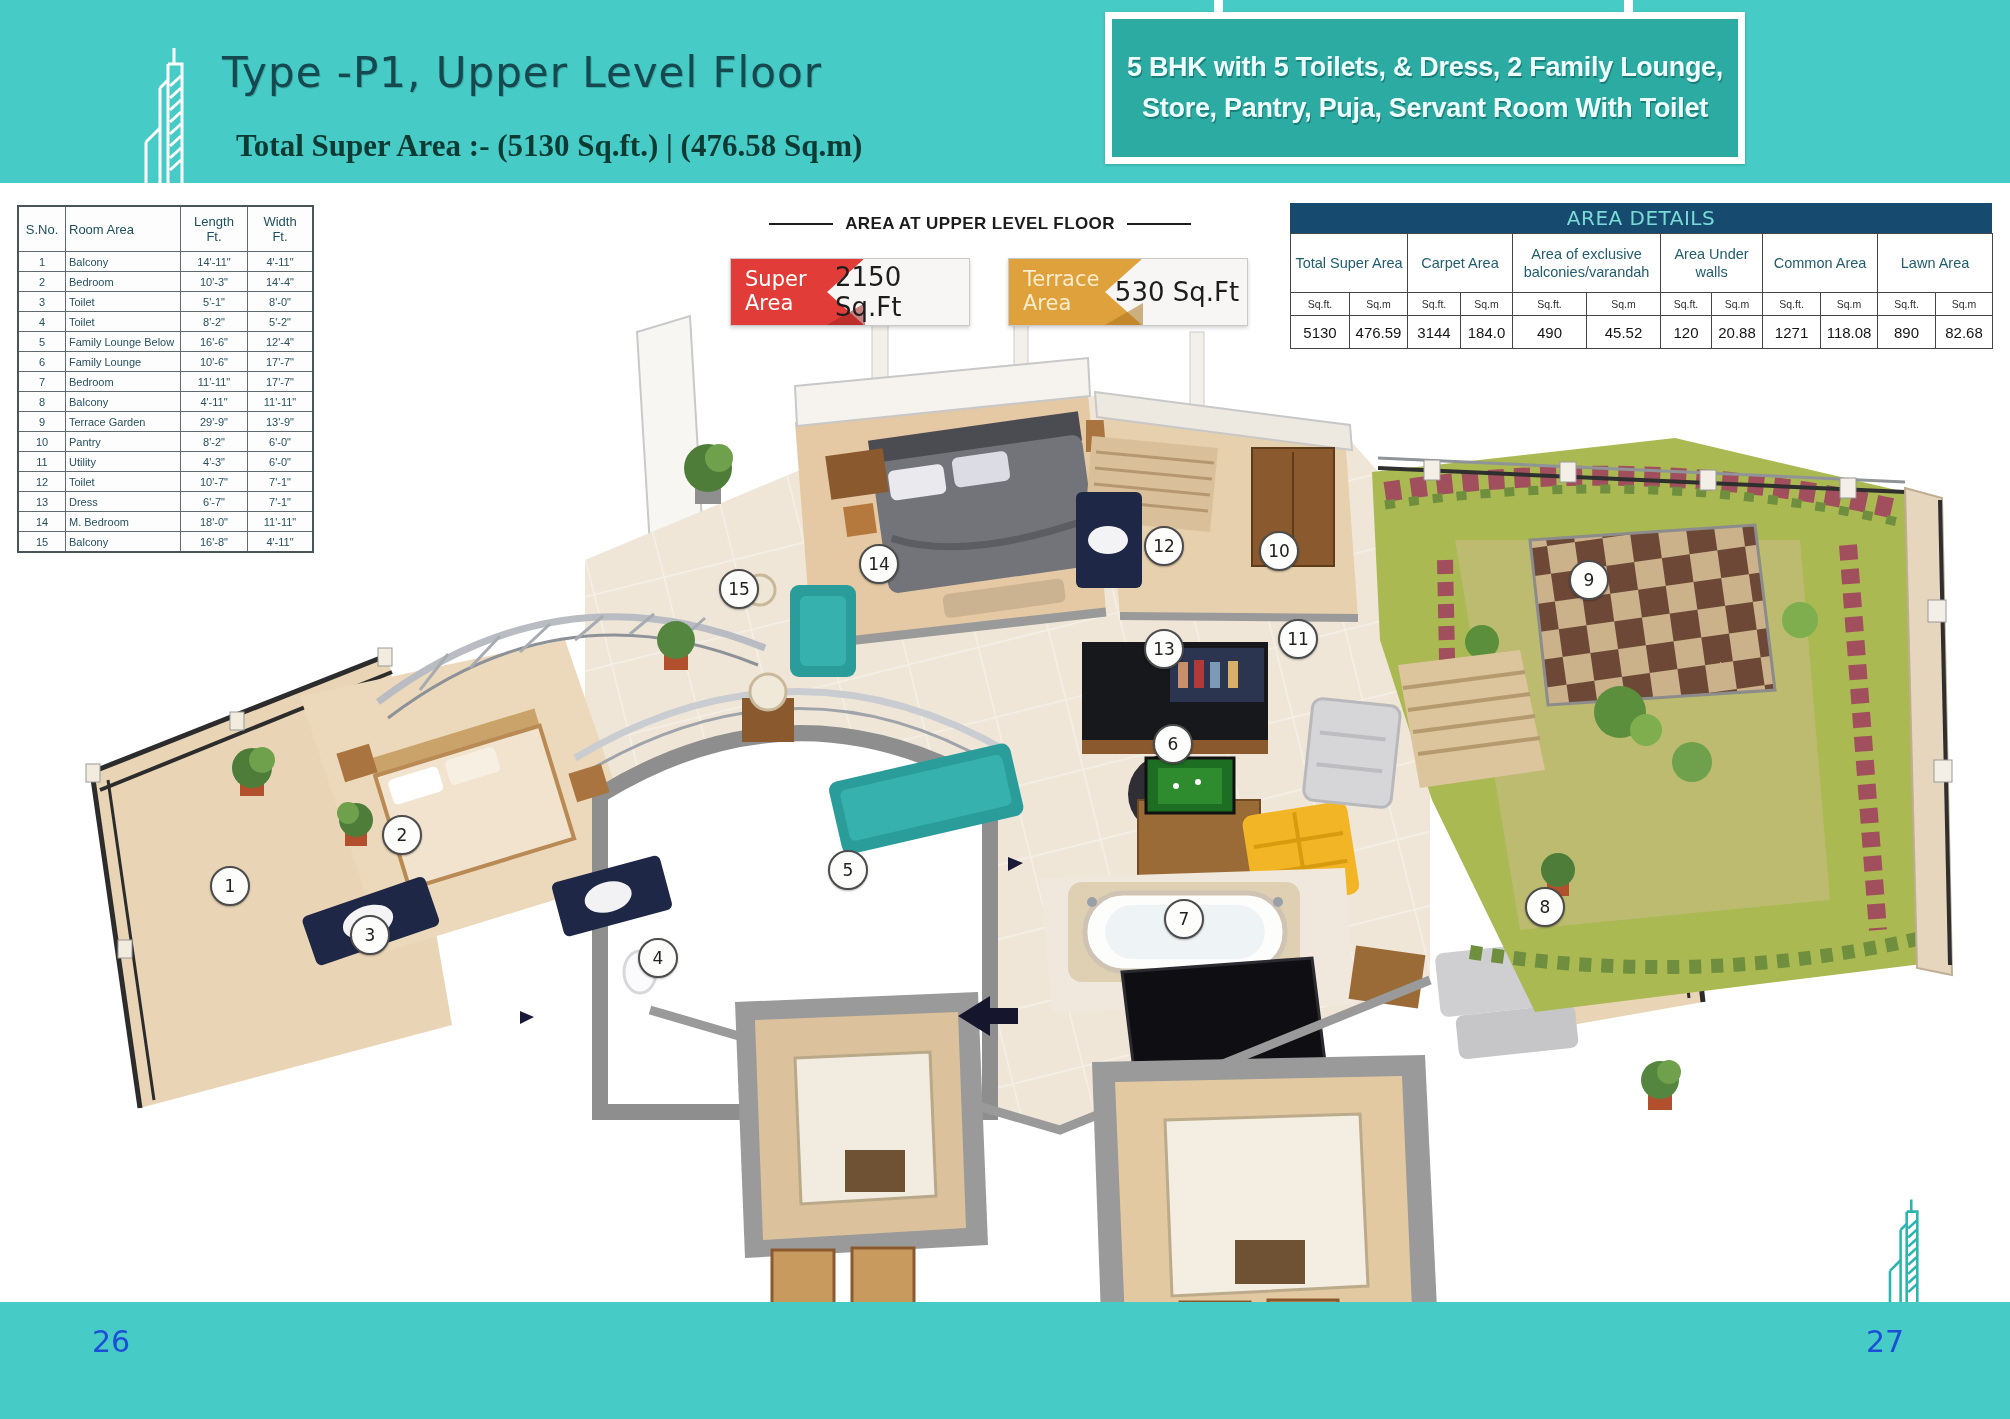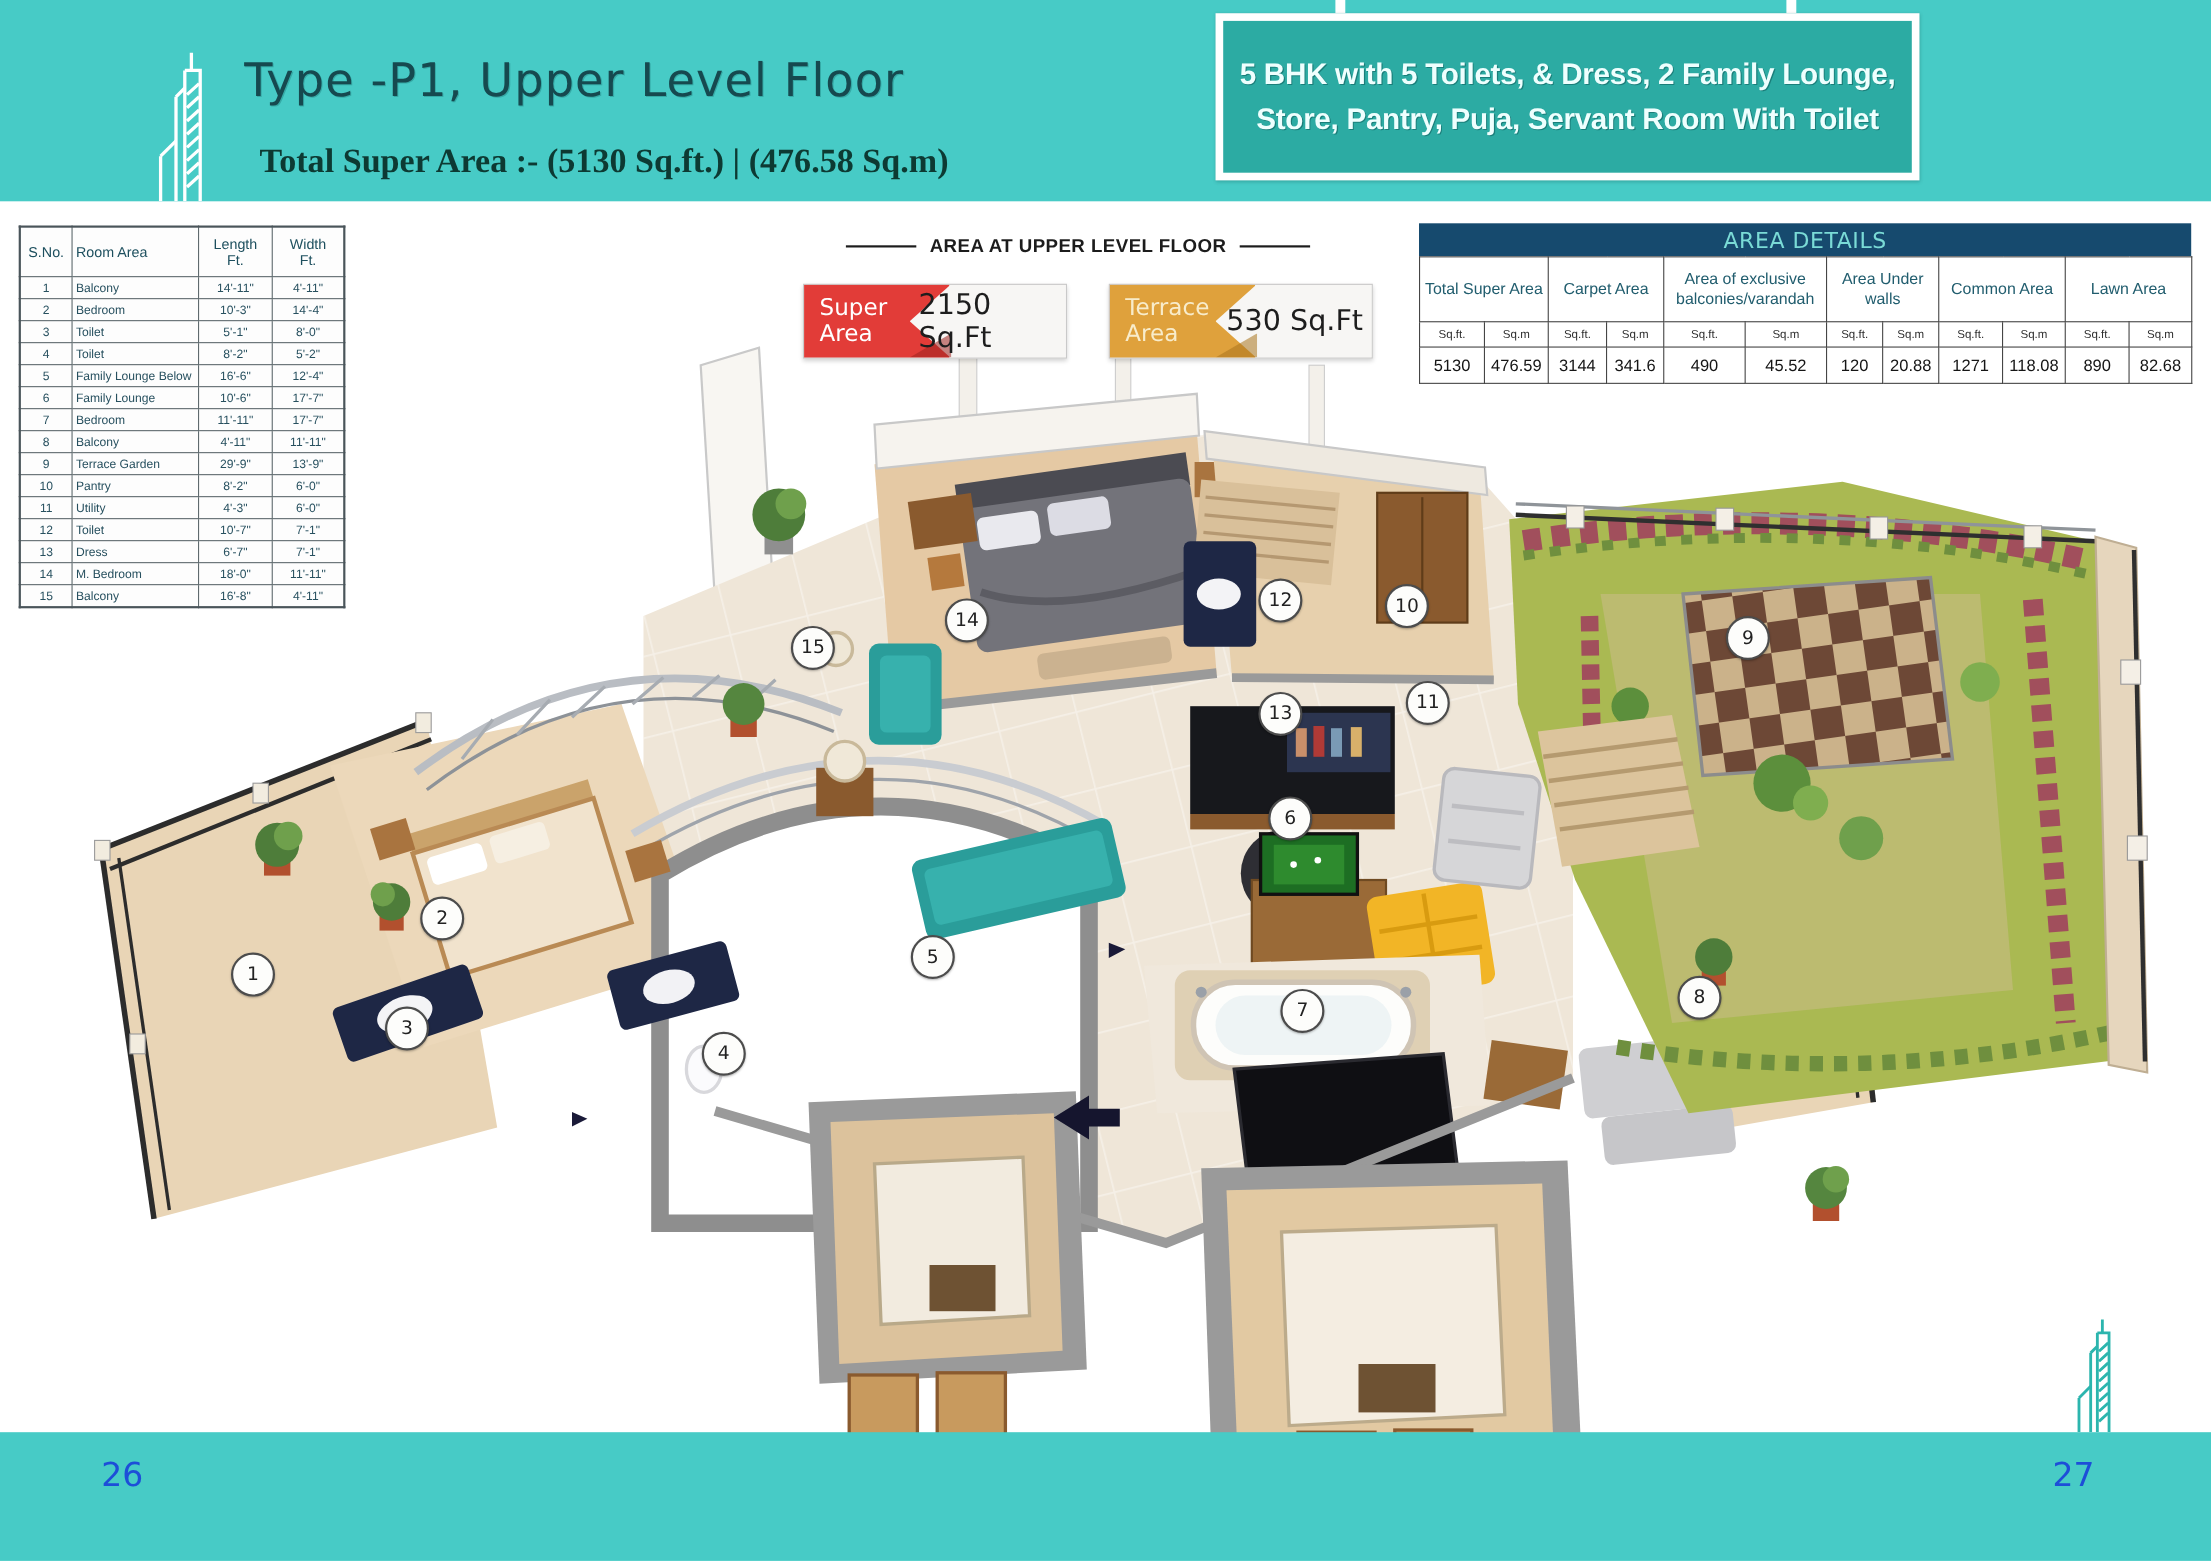--- a/index.html
+++ b/index.html
@@ -508,21 +508,21 @@
           <td>Sq.m</td>
           <td>Sq.ft.</td>
           <td>Sq.m</td>
           <td>Sq.ft.</td>
           <td>Sq.m</td>
         </tr>
       <tr class="ad-values">
           <td>5130</td>
           <td>476.59</td>
           <td>3144</td>
-          <td>341.6</td>
+          <td>184.0</td>
           <td>490</td>
           <td>45.52</td>
           <td>120</td>
           <td>20.88</td>
           <td>1271</td>
           <td>118.08</td>
           <td>890</td>
           <td>82.68</td>
         </tr>
     </tbody>

